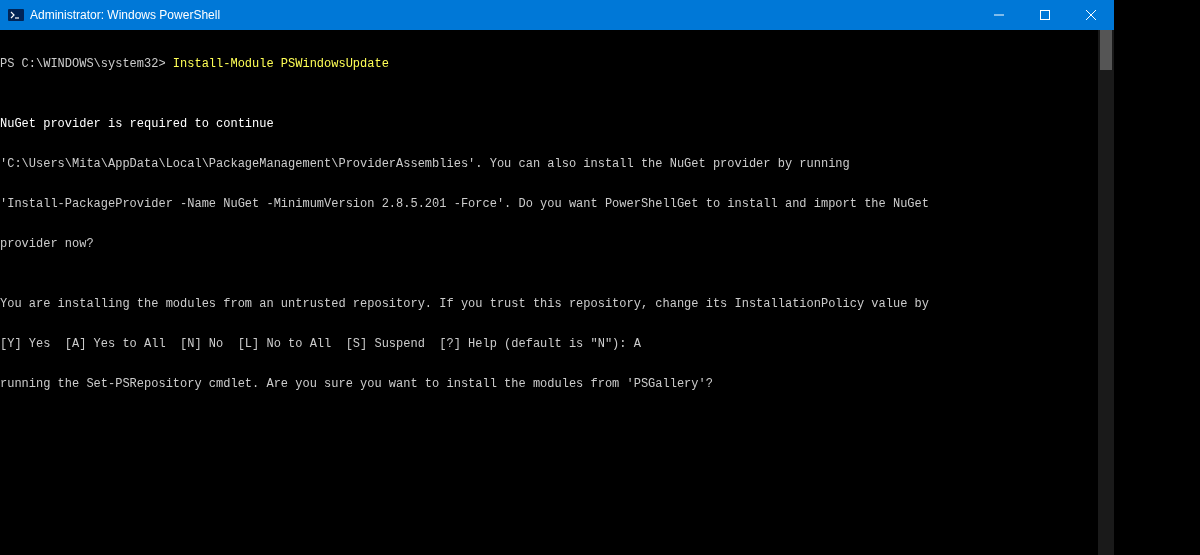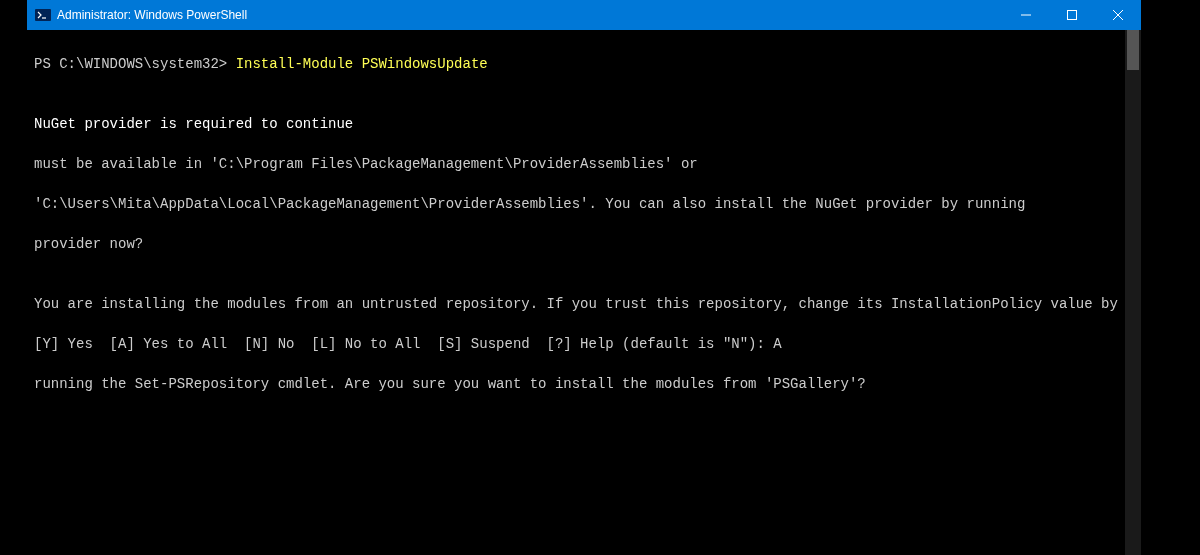--- a/index.html
+++ b/index.html
@@ -1,25 +1,25 @@
 <!DOCTYPE html>
 <html><head>
 <meta charset="utf-8">
 <style>
   * { margin: 0; padding: 0; box-sizing: border-box; }
   html, body { width: 1200px; height: 555px; overflow: hidden; font-family: Consolas, 'Courier New', monospace; }
   body { background: #000; }
-  .window { width: 1114px; height: 555px; background: #000; display: flex; flex-direction: column; margin-left: 27px; }
+  .window { width: 1114px; height: 555px; background: #000; display: flex; flex-direction: column; }
   .titlebar { height: 30px; background: #0078d7; display: flex; align-items: center; padding-left: 8px; color: #fff; font-family: 'Segoe UI', Tahoma, sans-serif; font-size: 12px; }
   .titlebar-icon { width: 16px; height: 16px; margin-right: 6px; display: inline-flex; align-items: center; justify-content: center; }
   .titlebar-title { flex: 0 0 auto; }
   .titlebar-spacer { flex: 1 1 auto; }
   .titlebar-buttons { display: flex; height: 100%; }
   .titlebar-btn { width: 46px; height: 30px; display: flex; align-items: center; justify-content: center; color: #fff; font-size: 12px; }
-  .terminal { flex: 1; background: #000; color: #ccc; font-size: 14px; line-height: 20px; padding: 4px 4px 4px 7px; position: relative; overflow: hidden; white-space: pre; }
+  .terminal { flex: 1; background: #000; color: #ccc; font-size: 12px; line-height: 20px; padding: 4px 4px 4px 0; position: relative; overflow: hidden; white-space: pre; }
   .scrollbar { position: absolute; right: 0; top: 0; bottom: 0; width: 16px; background: #1a1a1a; }
   .scrollbar-thumb { position: absolute; left: 2px; right: 2px; top: 0; height: 40px; background: #555; }
   .prompt { color: #ccc; }
   .cmd { color: #ffff55; }
   .white { color: #fff; }
   .row { display: block; }
 </style>
 </head>
 <body>
 
@@ -50,22 +50,22 @@
             <path d="M0 0 L10 10 M10 0 L0 10" stroke="#fff" stroke-width="1"></path>
           </svg>
       </div>
     </div>
   </div>
 
   <div class="terminal">
 <span class="row"><span class="prompt">PS C:\WINDOWS\system32&gt; </span><span class="cmd">Install-Module PSWindowsUpdate</span></span>
 <span class="row"></span>
 <span class="row white">NuGet provider is required to continue</span>
-<span class="row">must be available in 'C:\Program Files\PackageManagement\ProviderAssemblies' or</span>
 <span class="row">'C:\Users\Mita\AppData\Local\PackageManagement\ProviderAssemblies'. You can also install the NuGet provider by running</span>
+<span class="row">'Install-PackageProvider -Name NuGet -MinimumVersion 2.8.5.201 -Force'. Do you want PowerShellGet to install and import the NuGet</span>
 <span class="row">provider now?</span>
 <span class="row"></span>
 <span class="row">You are installing the modules from an untrusted repository. If you trust this repository, change its InstallationPolicy value by</span>
 <span class="row">[Y] Yes  [A] Yes to All  [N] No  [L] No to All  [S] Suspend  [?] Help (default is "N"): A</span>
 <span class="row">running the Set-PSRepository cmdlet. Are you sure you want to install the modules from 'PSGallery'?</span>
 
 <span class="row"></span>
 
 
 

